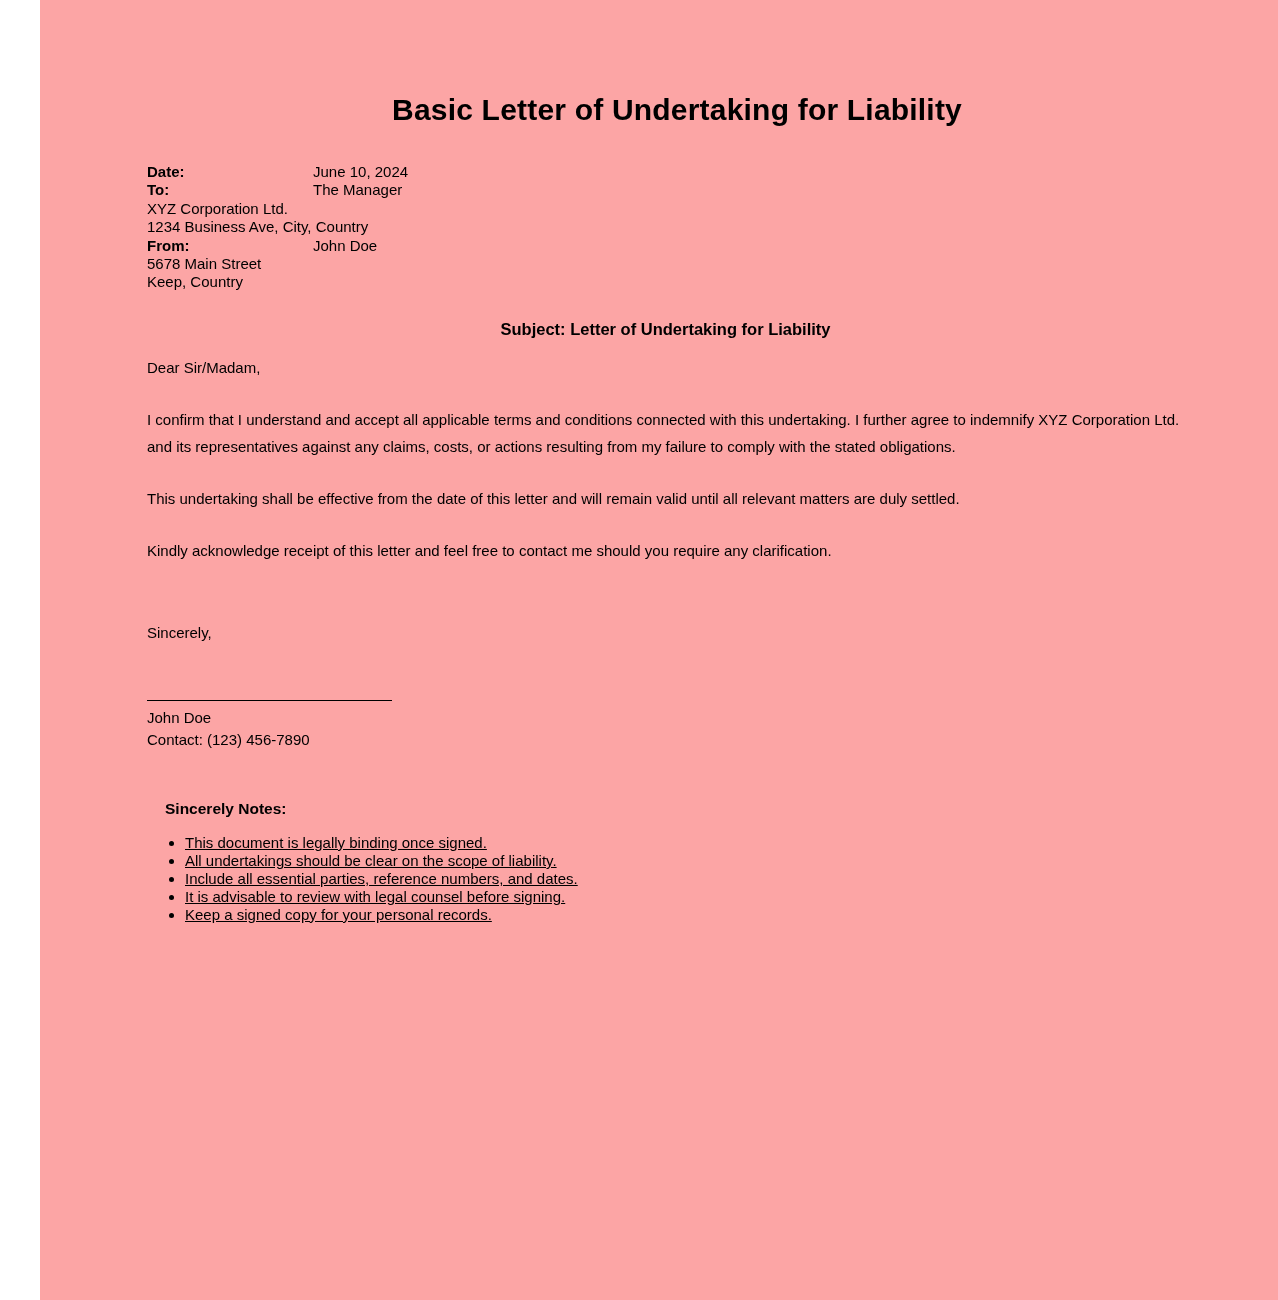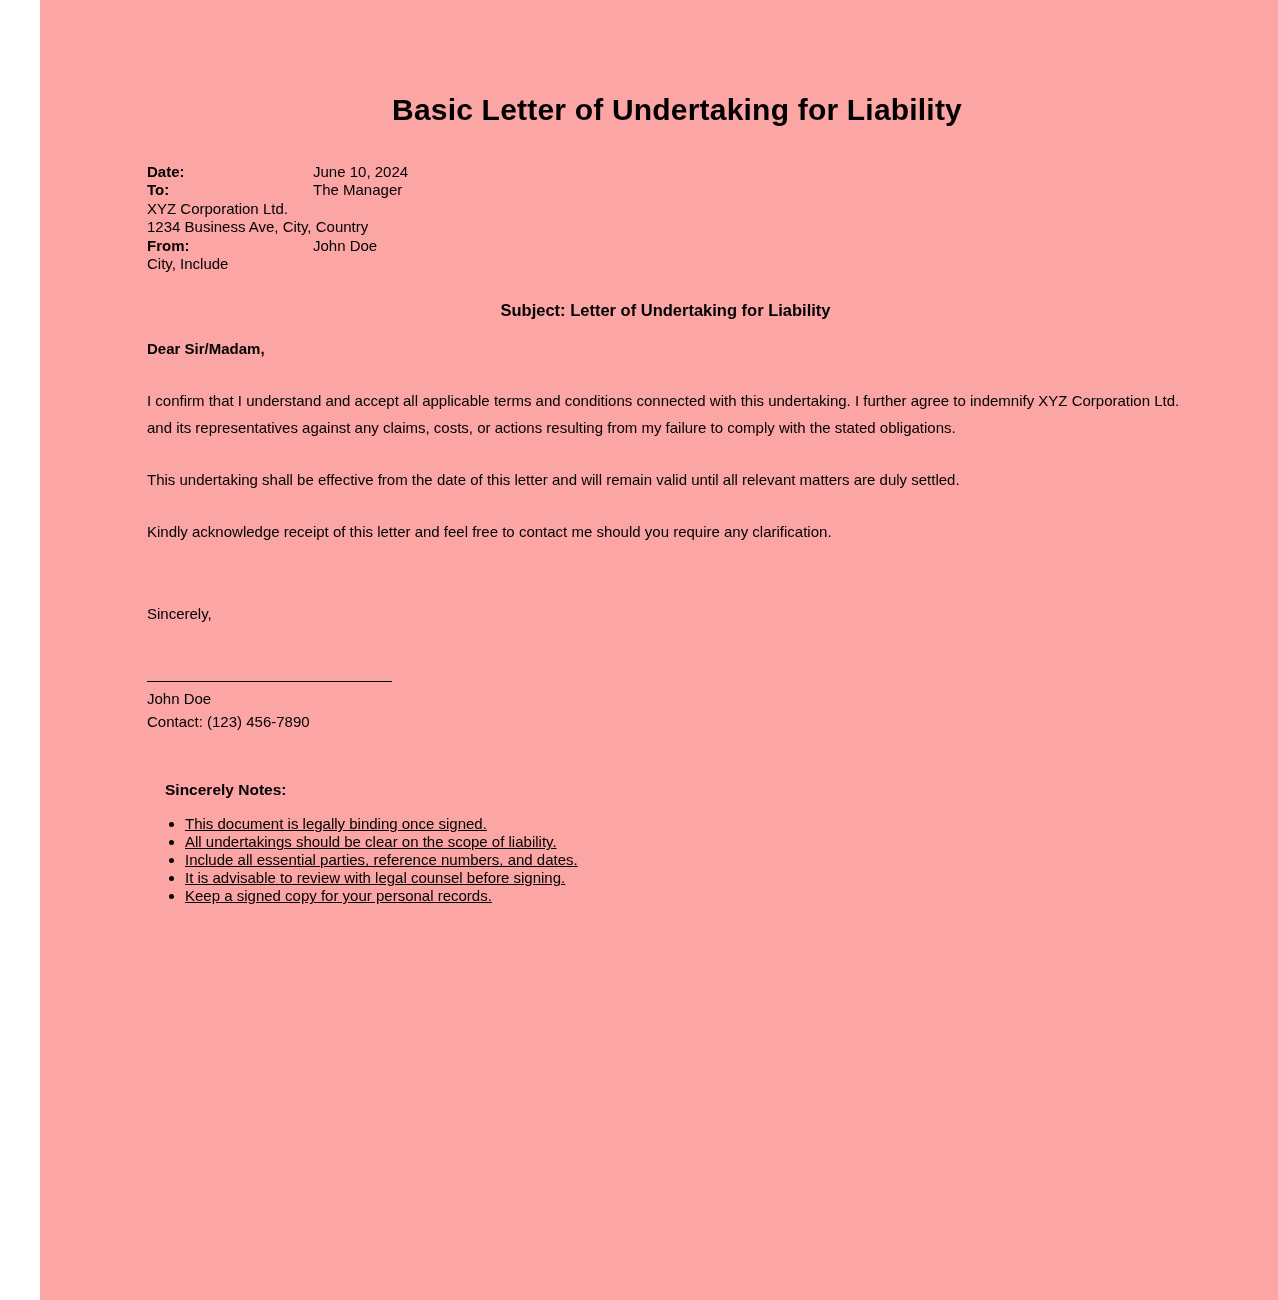--- a/index.html
+++ b/index.html
@@ -38,21 +38,21 @@
   .subject {
     margin-top: 27px;
     font-size: 16.5px;
     font-weight: bold;
     line-height: 20px;
     text-align: center;
   }
   .para {
     line-height: 27px;
   }
-  .salutation { margin-top: 15px; font-weight: bold; }
+  .salutation { margin-top: 15px; }
   .body-para { margin-top: 25px; }
   .closing { margin-top: 55px; }
   .signature-line {
     margin-top: 54px;
     width: 245px;
     border-top: 1px solid #000000;
     height: 0;
   }
   .signature-block {
     margin-top: 6px;
@@ -87,21 +87,22 @@
         <span class="hlabel">Date:</span><span>June 10, 2024</span>
       </div>
       <div class="hline">
         <span class="hlabel">To:</span><span>The Manager</span>
       </div>
       <div class="hline">XYZ Corporation Ltd.</div>
       <div class="hline">1234 Business Ave, City, Country</div>
       <div class="hline">
         <span class="hlabel">From:</span><span>John Doe</span>
       </div>
-      <div class="hline">City, Include</div>
+      <div class="hline">5678 Main Street</div>
+      <div class="hline">Keep, Country</div>
     </div>
 
     <div class="subject">Subject: Letter of Undertaking for Liability</div>
 
     <p class="para salutation">Dear Sir/Madam,</p>
 
     <p class="para body-para">I confirm that I understand and accept all applicable terms and conditions connected with this undertaking. I further agree to indemnify XYZ Corporation Ltd. and its representatives against any claims, costs, or actions resulting from my failure to comply with the stated obligations.</p>
     <p class="para body-para">This undertaking shall be effective from the date of this letter and will remain valid until all relevant matters are duly settled.</p>
     <p class="para body-para">Kindly acknowledge receipt of this letter and feel free to contact me should you require any clarification.</p>
 

